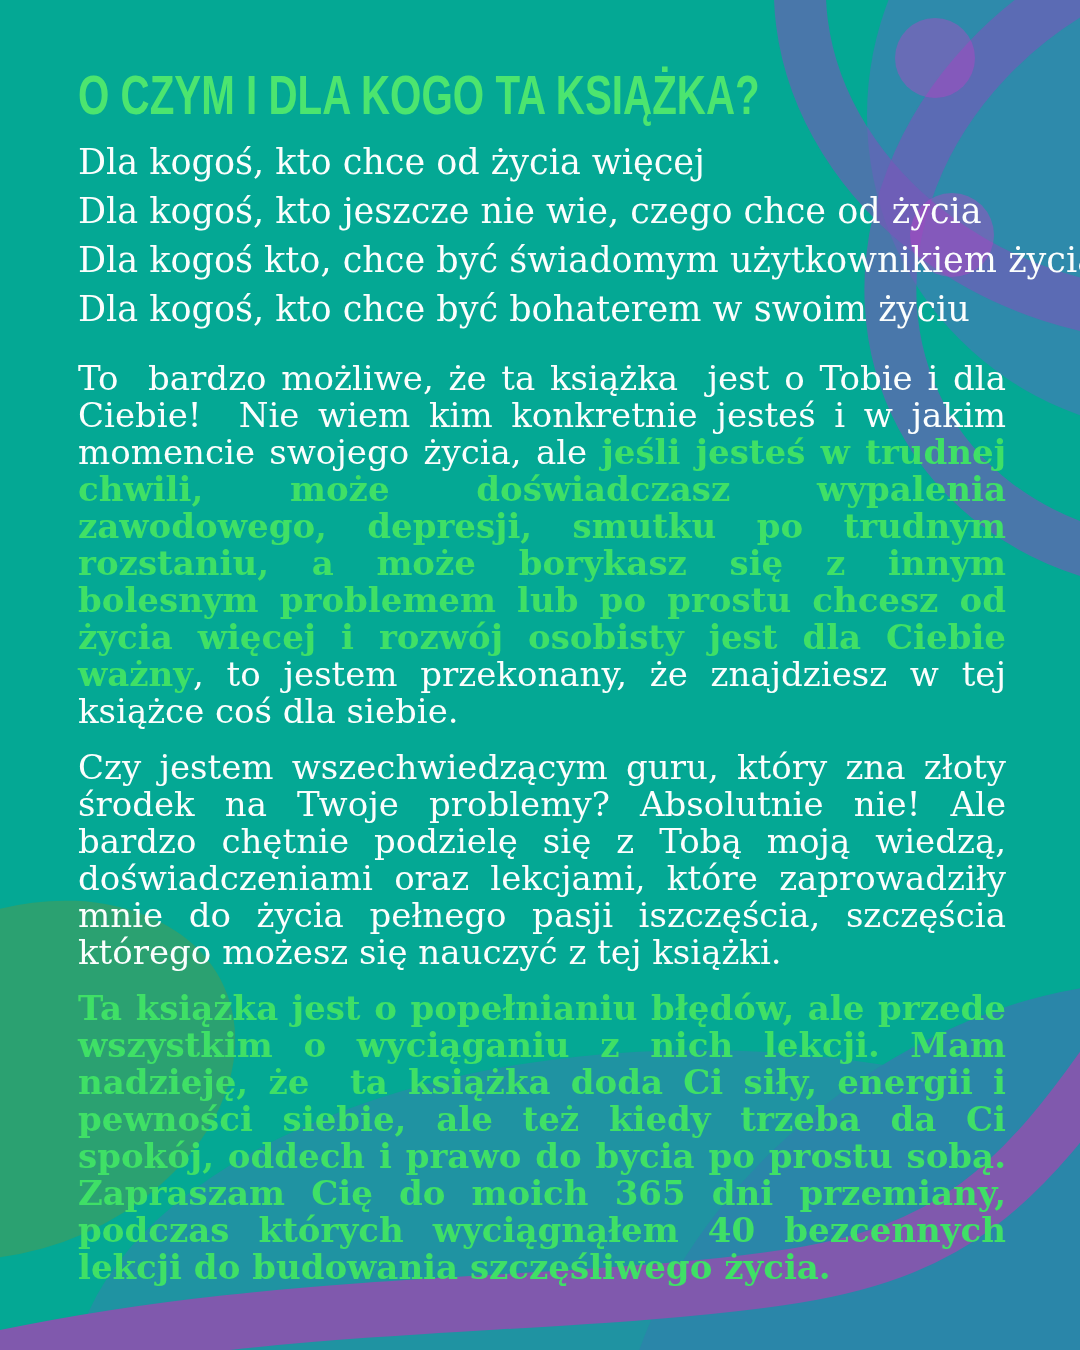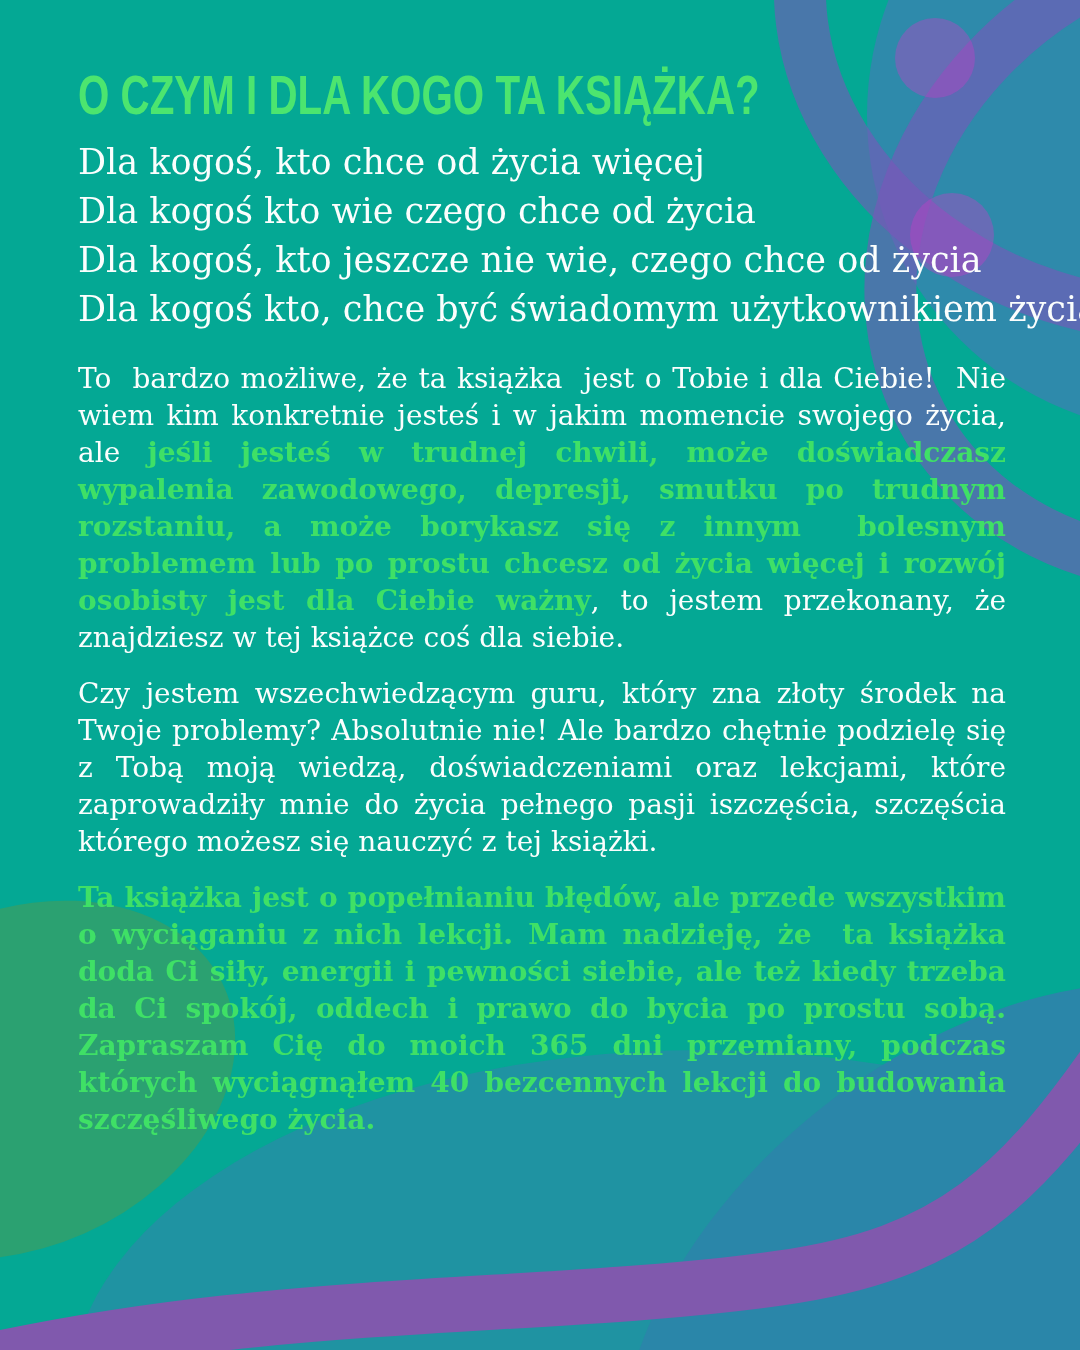--- a/index.html
+++ b/index.html
@@ -61,21 +61,21 @@
   .q-item{
     font-family:"Liberation Sans", sans-serif;
     font-weight:700;
     color:var(--white);
     font-size:46px;
     line-height:66px;
   }
   .paragraphs{margin-top:26px;}
   .para{
     color:var(--white);
-    font-size:28px;
+    font-size:34px;
     line-height:37px;
     text-align:justify;
     white-space:pre-wrap;
     margin-bottom:19px;
   }
   .seg-white{color:var(--white);}
   .seg-green{color:var(--green-bold);font-weight:700;}
   .ring{fill:none;stroke:var(--ring-purple);stroke-width:52;}
 </style>
 </head>
@@ -94,23 +94,23 @@
   <ellipse cx="16" cy="1080" rx="228" ry="168" fill="var(--blob-green)" transform="rotate(-24 16 1080)"></ellipse>
   <path d="M -60 1372 C 250 1295, 540 1312, 780 1278 C 950 1254, 1020 1190, 1125 1035" fill="none" stroke="var(--band-purple)" stroke-width="55" stroke-linecap="round"></path>
 </svg>
 
 <div class="content">
 
   <div>
     <span class="h-cond">O CZYM I DLA KOGO TA KSIĄŻKA?</span>
     <div class="intro-list">
       <div class="intro-line">Dla kogoś, kto chce od  życia więcej</div>
-      <div class="intro-line">Dla kogoś kto wie czego chce od życia</div>
       <div class="intro-line">Dla kogoś, kto jeszcze nie wie, czego chce od życia</div>
       <div class="intro-line">Dla kogoś kto, chce być świadomym użytkownikiem życia</div>
+      <div class="intro-line">Dla kogoś, kto chce być bohaterem w swoim życiu</div>
     </div>
   </div>
 
 
   <div class="paragraphs" id="paragraphs">
       <p class="para"><span class="seg-white">To  bardzo możliwe, że ta książka  jest o Tobie i dla Ciebie!  Nie wiem kim konkretnie jesteś i w jakim momencie swojego życia, ale </span><span class="seg-green">jeśli jesteś w trudnej chwili, może doświadczasz wypalenia zawodowego, depresji, smutku po trudnym rozstaniu, a może borykasz się z innym  bolesnym problemem lub po prostu chcesz od życia więcej i rozwój osobisty jest dla Ciebie ważny</span><span class="seg-white">, to jestem przekonany, że znajdziesz w tej książce coś dla siebie.</span></p>
       <p class="para"><span class="seg-white">Czy jestem wszechwiedzącym guru, który zna złoty środek na Twoje problemy? Absolutnie nie! Ale bardzo chętnie podzielę się z Tobą moją wiedzą, doświadczeniami oraz lekcjami, które zaprowadziły mnie do życia pełnego pasji iszczęścia, szczęścia którego możesz się nauczyć z tej książki.</span></p>
       <p class="para"><span class="seg-green">Ta książka jest o popełnianiu błędów, ale przede wszystkim o wyciąganiu z nich lekcji. Mam nadzieję, że  ta książka doda Ci siły, energii i pewności siebie, ale też kiedy trzeba da Ci spokój, oddech i prawo do bycia po prostu sobą. Zapraszam Cię do moich 365 dni przemiany, podczas których wyciągnąłem 40 bezcennych lekcji do budowania szczęśliwego życia. </span></p>
     </div>
 

